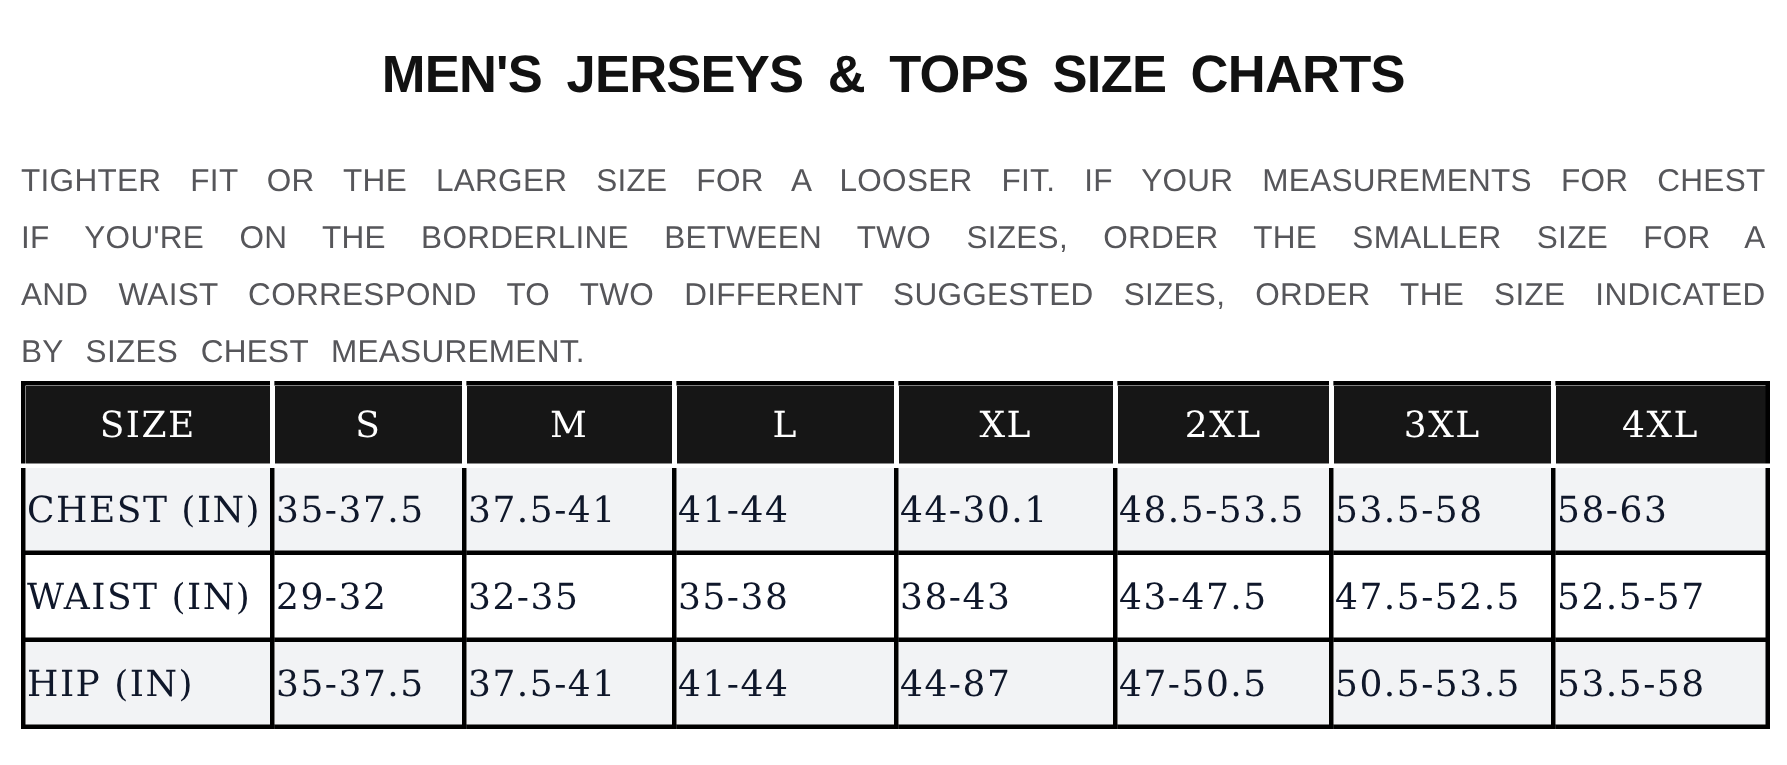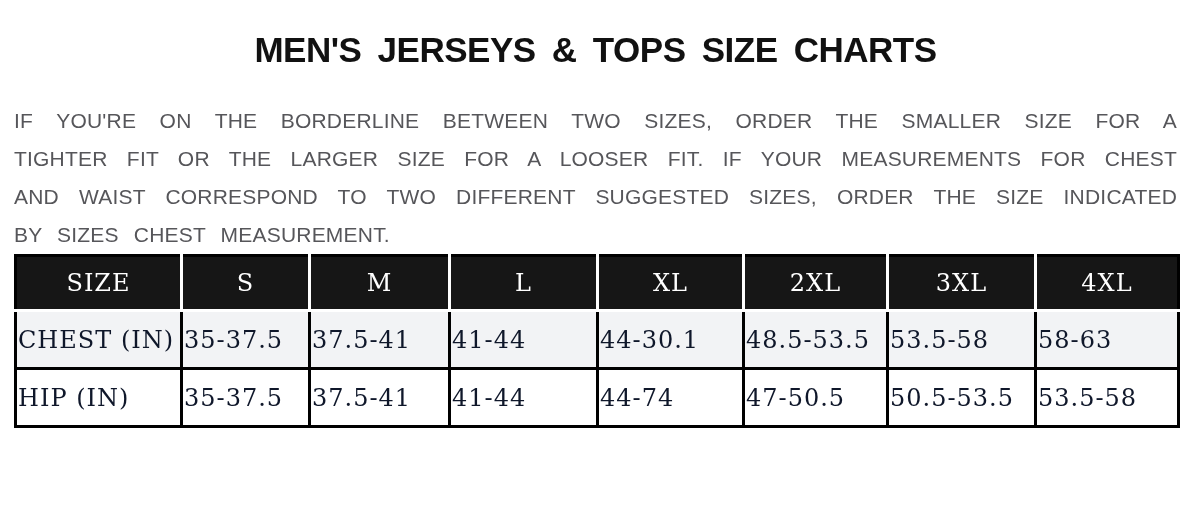--- a/index.html
+++ b/index.html
@@ -86,22 +86,22 @@
   table.size-chart tbody tr:nth-child(even) td { background: #ffffff; }
 </style>
 </head>
 <body>
 
 <div class="page">
 
   <h1 class="page-title">MEN'S  JERSEYS  &amp;  TOPS SIZE  CHARTS</h1>
 
   <div class="intro">
+    <div class="intro-line">TIGHTER FIT OR THE LARGER SIZE FOR A LOOSER FIT. IF YOUR MEASUREMENTS FOR CHEST</div>
     <div class="intro-line">IF YOU'RE ON THE BORDERLINE BETWEEN TWO SIZES, ORDER THE SMALLER SIZE FOR A</div>
-    <div class="intro-line">TIGHTER FIT OR THE LARGER SIZE FOR A LOOSER FIT. IF YOUR MEASUREMENTS FOR CHEST</div>
     <div class="intro-line">AND WAIST CORRESPOND TO TWO DIFFERENT SUGGESTED SIZES, ORDER THE SIZE INDICATED</div>
     <div class="intro-line last">BY SIZES CHEST MEASUREMENT.</div>
   </div>
 
   <table class="size-chart">
     <colgroup>
       <col style="width:166px">
         <col style="width:128px">
         <col style="width:140px">
         <col style="width:148px">
@@ -127,25 +127,35 @@
         <td>CHEST (IN)</td>
         <td>35-37.5</td>
         <td>37.5-41</td>
         <td>41-44</td>
         <td>44-30.1</td>
         <td>48.5-53.5</td>
         <td>53.5-58</td>
         <td>58-63</td>
       </tr>
       <tr>
+        <td>WAIST (IN)</td>
+        <td>29-32</td>
+        <td>32-35</td>
+        <td>35-38</td>
+        <td>38-43</td>
+        <td>43-47.5</td>
+        <td>47.5-52.5</td>
+        <td>52.5-57</td>
+      </tr>
+      <tr>
         <td>HIP (IN)</td>
         <td>35-37.5</td>
         <td>37.5-41</td>
         <td>41-44</td>
-        <td>44-74</td>
+        <td>44-87</td>
         <td>47-50.5</td>
         <td>50.5-53.5</td>
         <td>53.5-58</td>
       </tr>
     </tbody>
   </table>
 
 </div>
 
 </body></html>

